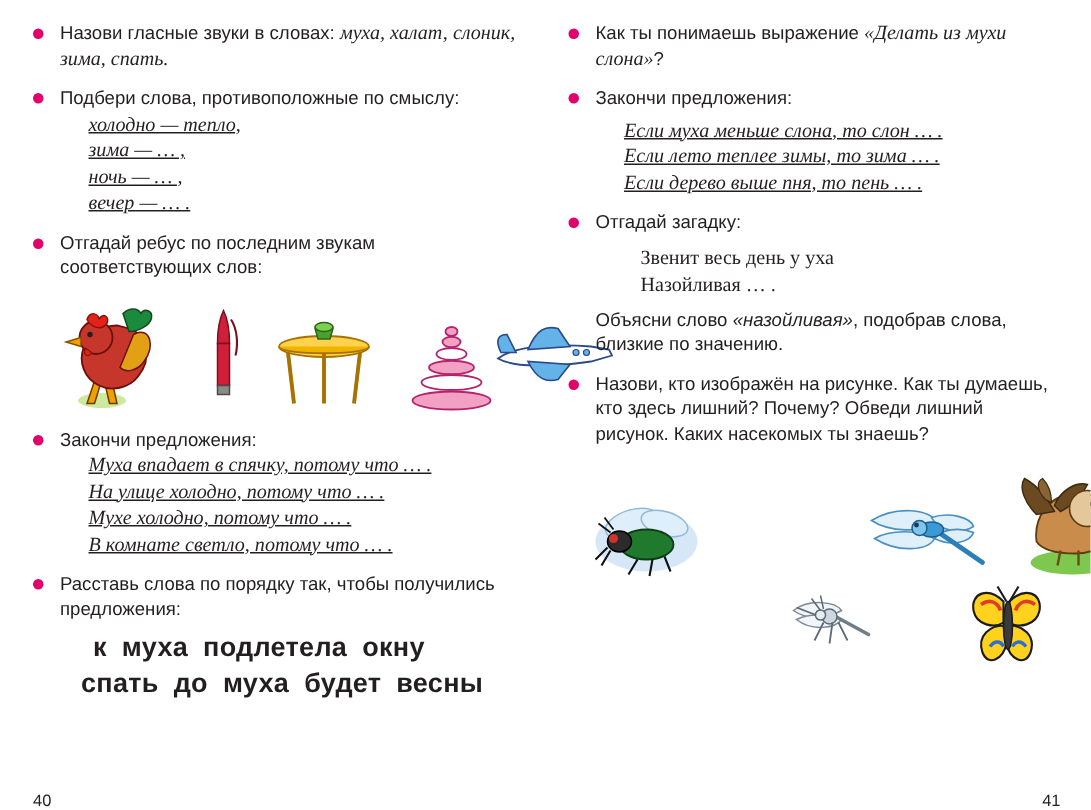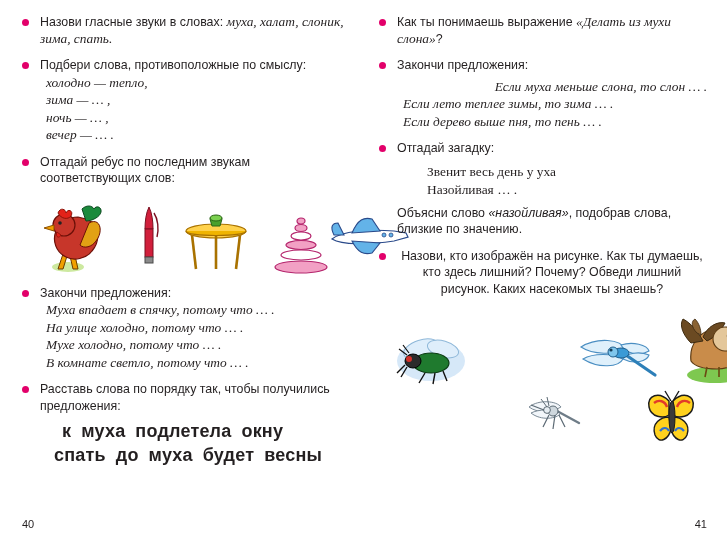--- a/index.html
+++ b/index.html
@@ -50,21 +50,22 @@
     border-radius: 50%;
     background: #e2006a;
   }
   .it { font-style: italic; }
   .ser { font-family: "Liberation Serif", serif; font-style: italic; font-size: 13.4px; }
   .sub {
     font-family: "Liberation Serif", serif;
     font-style: italic;
     font-size: 13.4px;
     line-height: 17.5px;
-    margin-left: 6px;
+    margin-left: 19px;
+    text-decoration: underline;
   }
   .plain {
     font-size: 12.4px;
     line-height: 16.5px;
   }
   .riddle {
     font-family: "Liberation Serif", serif;
     font-size: 13.4px;
     line-height: 18px;
     margin-left: 30px;
@@ -89,21 +90,21 @@
   .fig { position: absolute; bottom: 0; }
 
   .figrow-bugs {
     position: relative;
     height: 140px;
     margin: 6px 0 0 4px;
   }
 
   .pagenum {
     position: absolute;
-    bottom: 10px;
+    bottom: 0;
     font-size: 11px;
     color: #231f20;
   }
   .pagenum.left { left: 22px; }
   .pagenum.right { right: 20px; }
 </style>
 </head>
 <body>
 
 <div class="page">
@@ -208,36 +209,36 @@
   <div class="col col-right">
 
     <div class="item">
       <span class="dot"></span>
       <span>Как ты понимаешь выражение </span><span class="ser">«Делать из мухи слона»</span><span>?</span>
     </div>
 
     <div class="item">
       <span class="dot"></span>
       <div>Закончи предложения:</div>
-      <div class="sub" style="margin-top:4px;text-align:right;">Если муха меньше слона, то слон … .</div>
+      <div class="sub" style="margin-top:4px;">Если муха меньше слона, то слон … .</div>
       <div class="sub">Если лето теплее зимы, то зима … .</div>
       <div class="sub">Если дерево выше пня, то пень … .</div>
     </div>
 
     <div class="item" style="">
       <span class="dot"></span>
       <div>Отгадай загадку:</div>
       <div class="riddle" style="margin-top:6px;">Звенит весь день у уха</div>
       <div class="riddle">Назойливая … .</div>
       <div class="plain" style="margin-top:6px;">
         <span>Объясни слово </span><span class="it">«назойливая»</span><span>, подобрав слова, близкие по значению.</span>
       </div>
     </div>
 
-    <div class="item" style="margin-top:4px;text-align:center;">
+    <div class="item" style="margin-top:4px;">
       <span class="dot"></span>
       <div>Назови, кто изображён на рисунке. Как ты думаешь, кто здесь лишний? Почему? Обведи лишний рисунок. Каких насекомых ты знаешь?</div>
     </div>
 
     <div class="figrow-bugs">
 
       <svg class="fig" style="left:8px; top:24px;" width="80" height="56" viewBox="0 0 80 56">
         <ellipse cx="40" cy="30" rx="34" ry="20" fill="#cfe4f7" opacity="0.85"></ellipse>
         <ellipse cx="30" cy="18" rx="18" ry="9" fill="#dfeefb" stroke="#8fb8d9" stroke-width="1" transform="rotate(-18 30 18)"></ellipse>
         <ellipse cx="52" cy="18" rx="16" ry="8" fill="#dfeefb" stroke="#8fb8d9" stroke-width="1" transform="rotate(16 52 18)"></ellipse>

